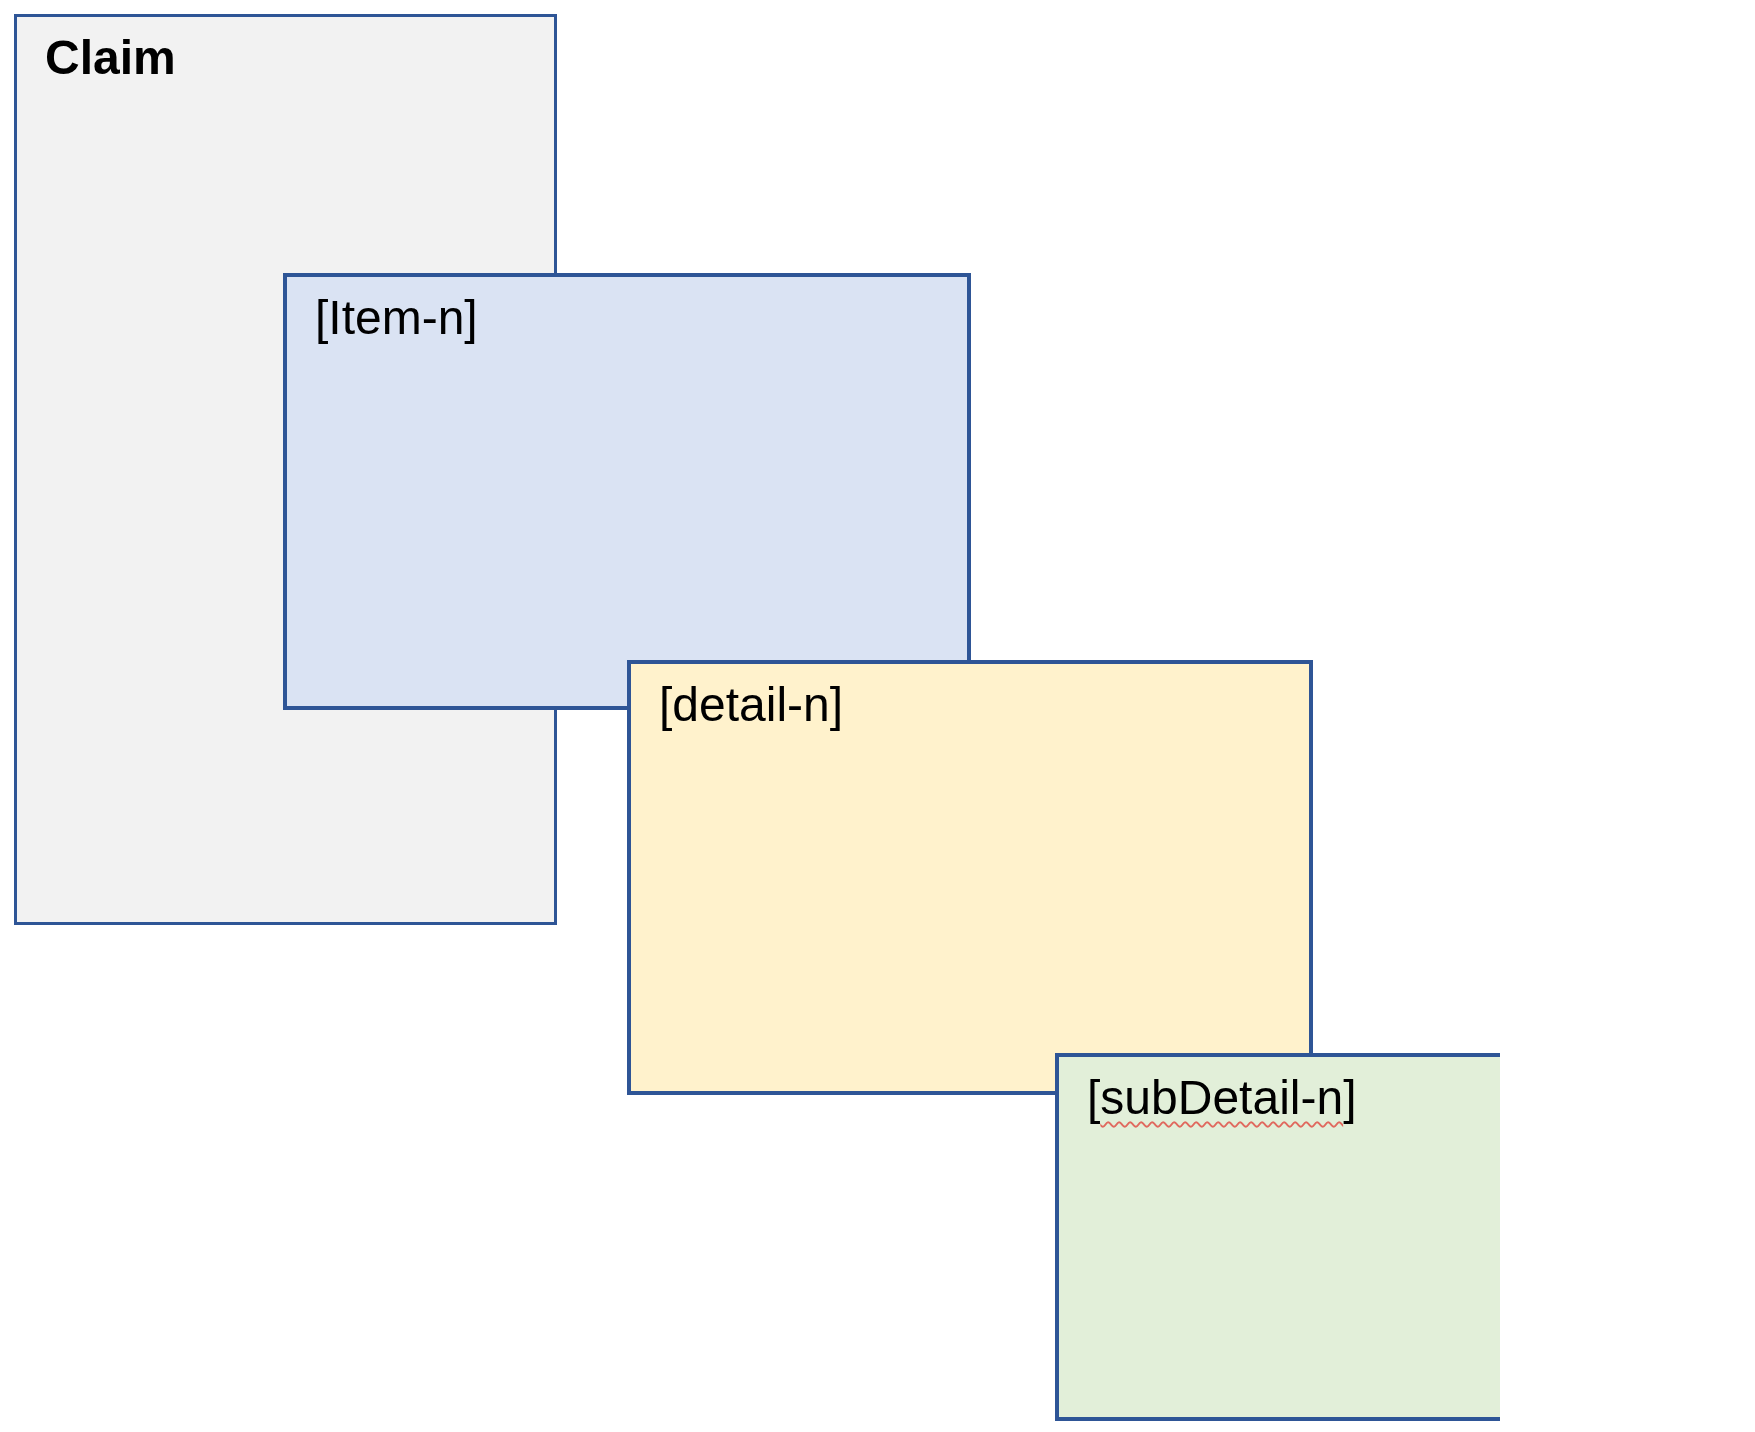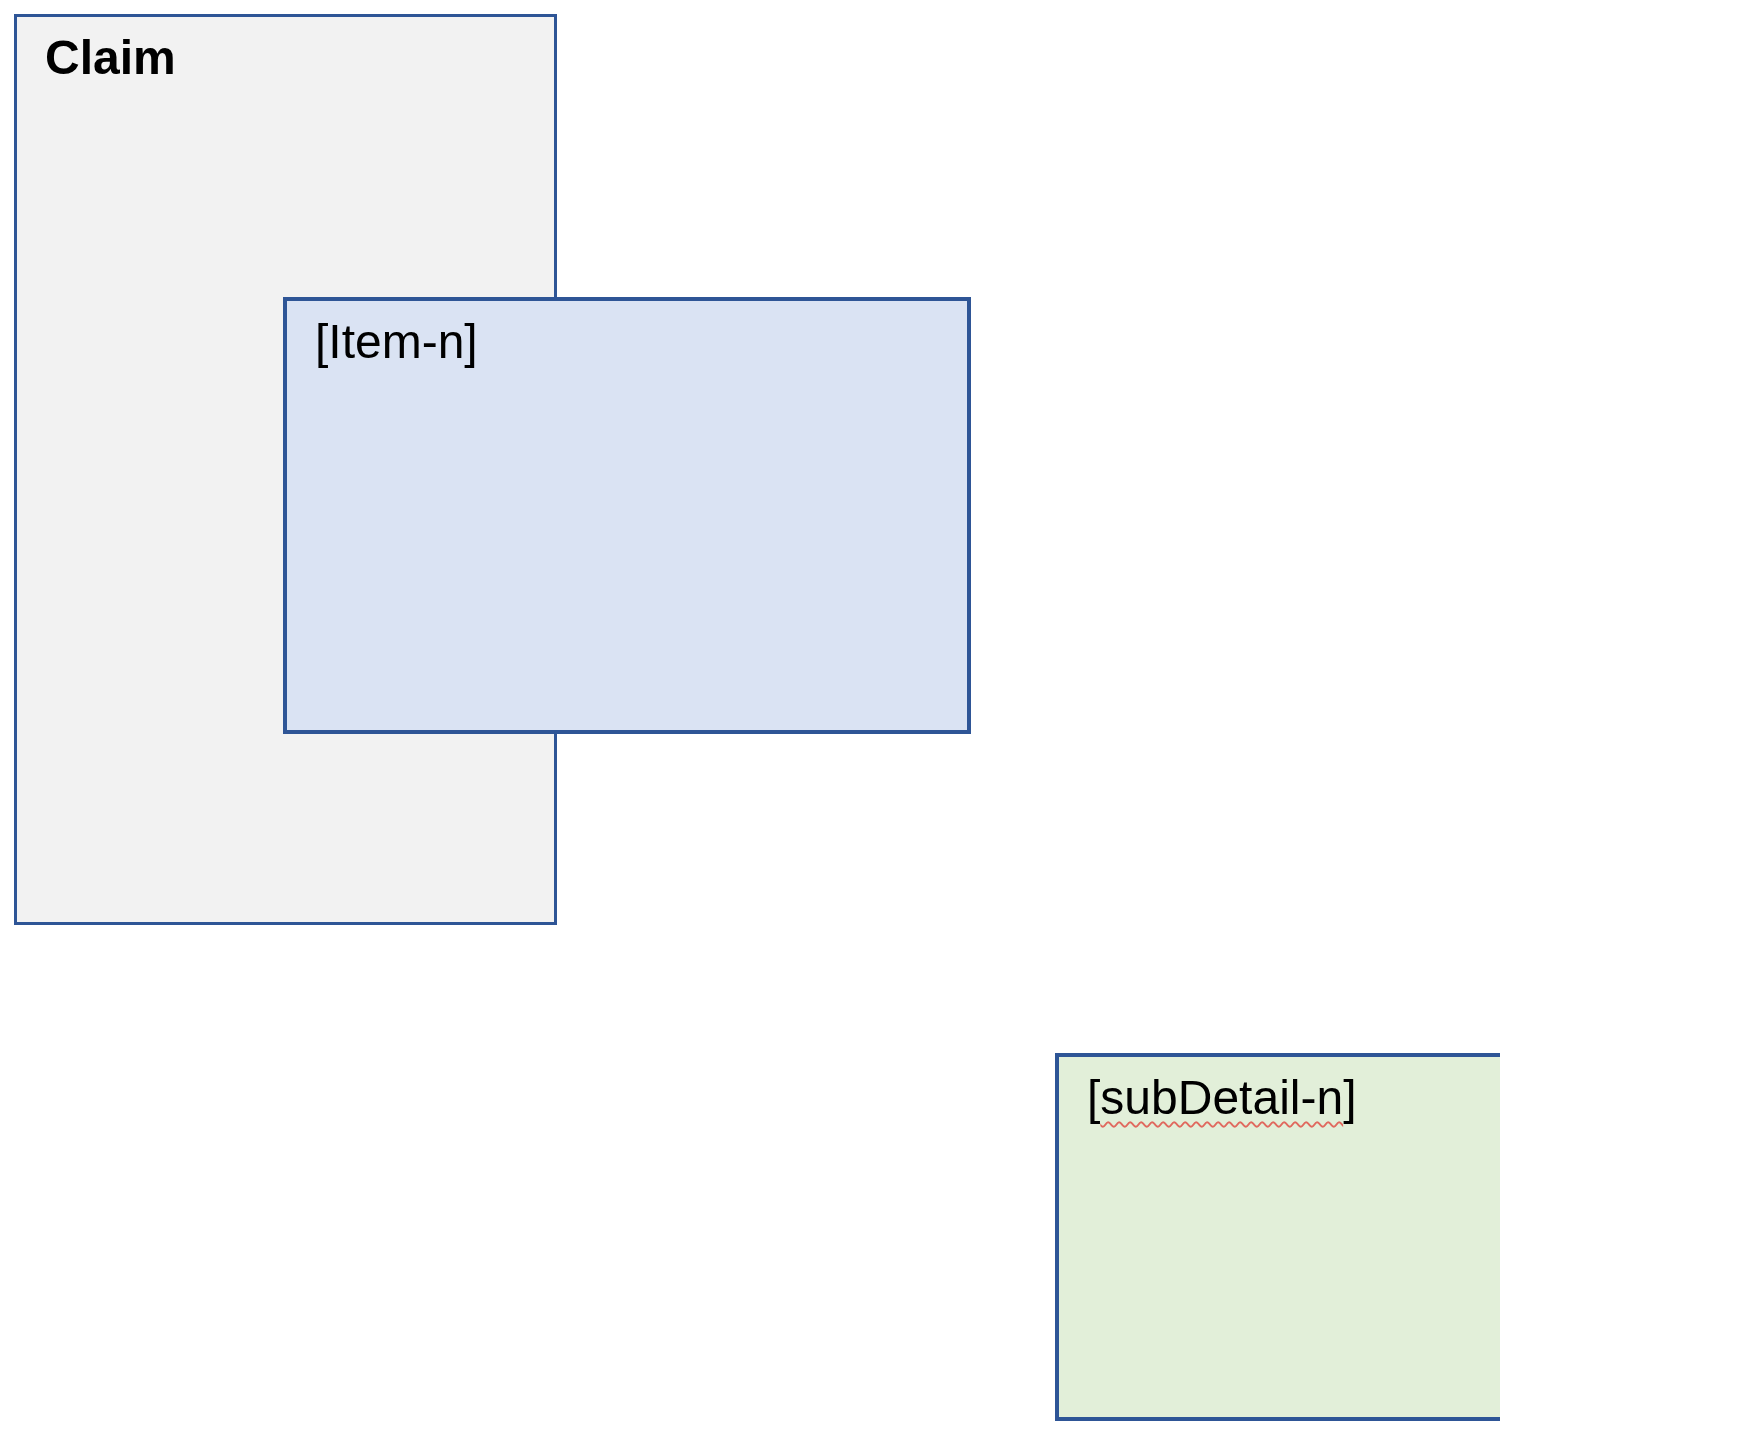--- a/index.html
+++ b/index.html
@@ -33,21 +33,20 @@
     border-style: solid;
     z-index: 1;
     line-height: 69px;
   }
   #box-item {
     left: 283px; top: 273px;
     width: 688px; height: 437px;
     border-width: 4px;
     border-style: solid;
     z-index: 2;
-    margin-top: 24px;
   }
   #box-detail {
     left: 627px; top: 660px;
     width: 686px; height: 435px;
     border-width: 4px;
     border-style: solid;
     z-index: 3;
   }
   #box-subdetail {
     left: 1055px; top: 1053px;
@@ -73,16 +72,19 @@
 </head>
 <body>
 
 <div class="canvas">
   <section class="box" id="box-claim" style="background-color: rgb(242, 242, 242); border-color: rgb(46, 85, 150); color: rgb(0, 0, 0);">
       <div class="line title-bold"><span>Claim</span></div>
     </section>
   <section class="box" id="box-item" style="background-color: rgb(218, 227, 243); border-color: rgb(46, 85, 150); color: rgb(0, 0, 0);">
       <div class="line"><span>[Item-n]</span></div>
     </section>
+  <section class="box" id="box-detail" style="background-color: rgb(255, 242, 204); border-color: rgb(46, 85, 150); color: rgb(0, 0, 0);">
+      <div class="line"><span>[detail-n]</span></div>
+    </section>
   <section class="box" id="box-subdetail" style="background-color: rgb(226, 239, 217); border-color: rgb(46, 85, 150); color: rgb(0, 0, 0);">
       <div class="line"><span>[</span><span class="wavy" style="text-decoration-color: rgb(224, 105, 94);">subDetail-n</span><span>]</span></div>
     </section>
 </div>
 
 </body></html>

